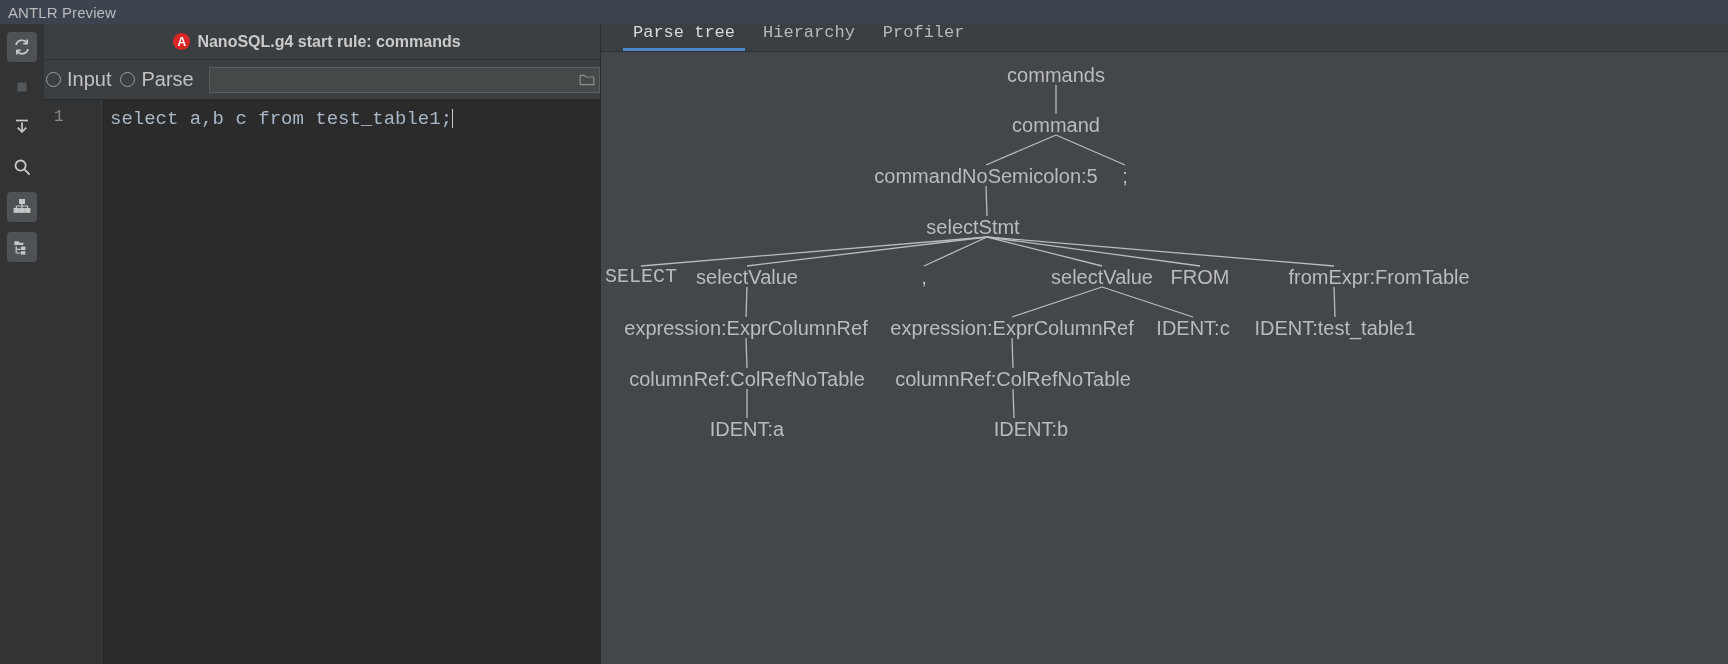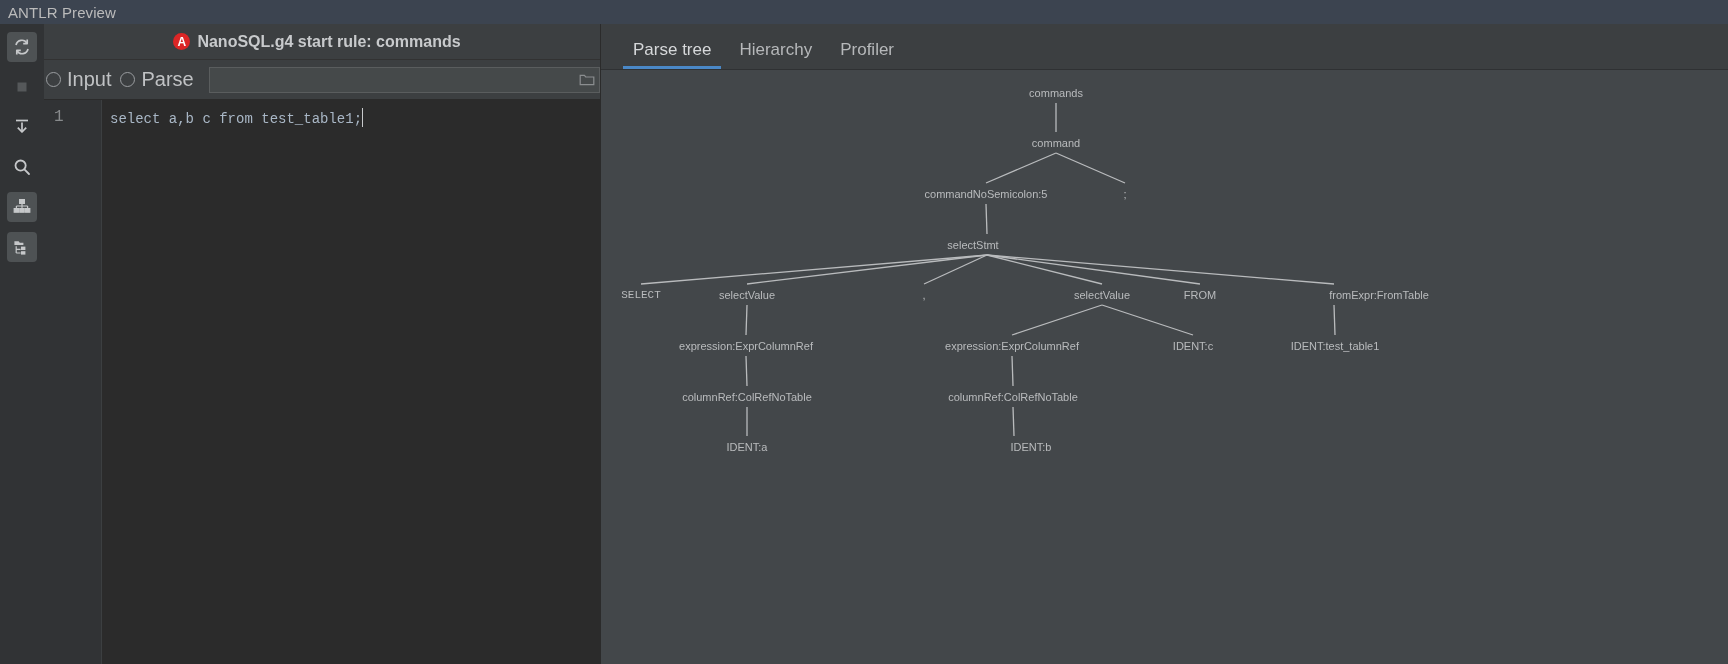--- a/index.html
+++ b/index.html
@@ -144,21 +144,21 @@
     font-family: "Liberation Mono", monospace;
     font-size: 16px;
     text-align: left;
     padding: 8px 0 0 10px;
     border-right: 1px solid #3c3f41;
   }
   #code {
     flex: 1;
     padding: 8px 0 0 8px;
     font-family: "Liberation Mono", monospace;
-    font-size: 14px;
+    font-size: 19px;
     color: #a9b7c6;
     position: relative;
     white-space: pre;
   }
   #caret {
     display: inline-block;
     width: 1px;
     height: 19px;
     background: #c8cacc;
     vertical-align: -4px;
@@ -166,26 +166,27 @@
 
   
   #rightpanel {
     flex: 1;
     background: #3c3f41;
     display: flex;
     flex-direction: column;
     min-width: 0;
   }
   #tabs {
-    height: 46px;
+    height: 28px;
     display: flex;
     align-items: flex-end;
     padding-left: 18px;
     border-bottom: 1px solid #2f3133;
     background: #3c3f41;
+    font-family: Liberation Mono, monospace;
   }
   .tab {
     padding: 0 14px 9px 14px;
     color: #b6b8ba;
     font-size: 17px;
     position: relative;
     white-space: nowrap;
   }
   .tab.active { color: #d6d8da; }
   .tab.active::after {
@@ -199,21 +200,21 @@
   #treewrap {
     flex: 1;
     position: relative;
     overflow: hidden;
     background: #43474a;
   }
   #treecanvas { position: absolute; inset: 0; }
   .node-label {
     position: absolute;
     color: #b9bbbd;
-    font-size: 11px;
+    font-size: 20px;
     white-space: nowrap;
     transform: translate(-50%, -50%);
     line-height: 1;
   }
 </style>
 </head>
 <body>
 
 <div id="titlebar">
   <span>ANTLR Preview</span>

